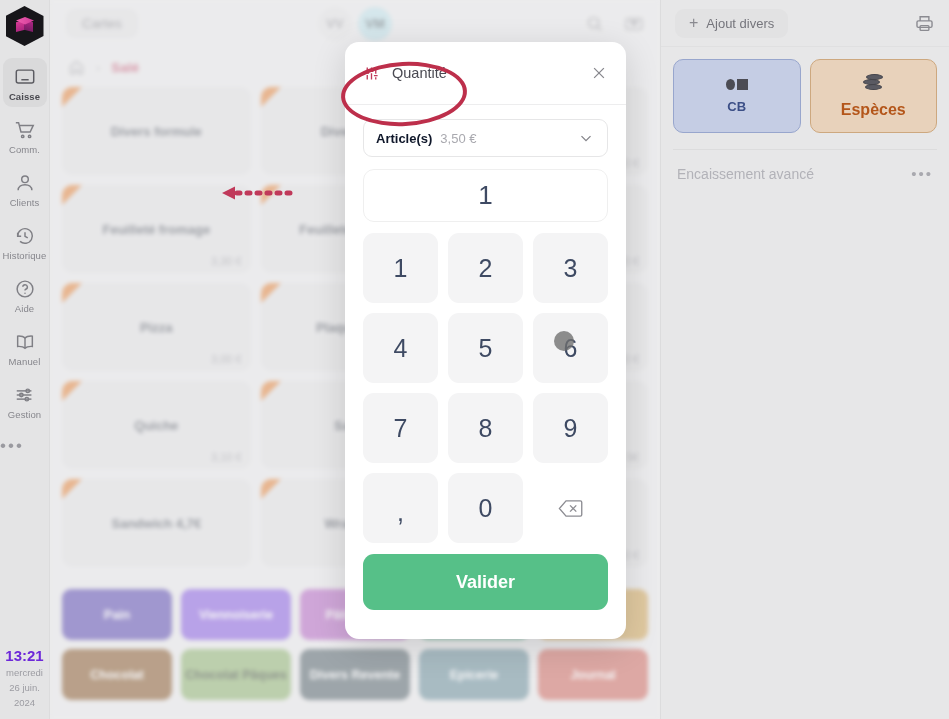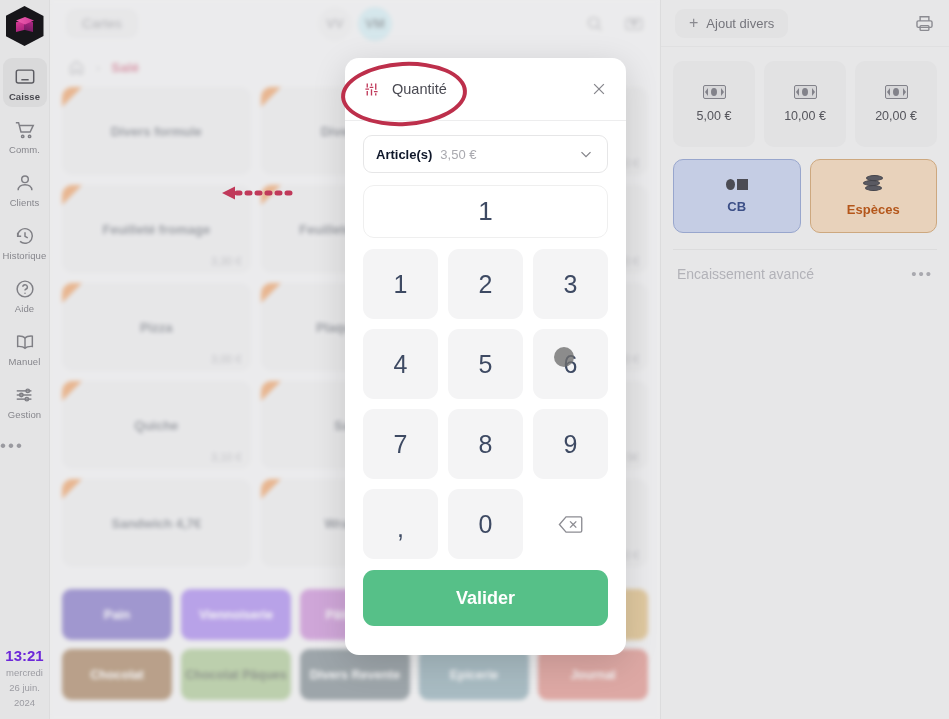--- a/index.html
+++ b/index.html
@@ -209,21 +209,21 @@
 
   .pay-row { display: flex; gap: 9px; padding: 12px 12px 0 12px; }
   .pay-btn {
     flex: 1 1 0; height: 74px; border-radius: 10px;
     display: flex; flex-direction: column; align-items: center; justify-content: center;
     gap: 9px; cursor: pointer;
   }
   .pay-btn.cb { background: #c5cde4; border: 1px solid #98a6cd; }
   .pay-btn.cb .p-lab { color: #3c4f87; font-size: 13px; font-weight: bold; }
   .pay-btn.esp { background: #e8d2bb; border: 1px solid #cda87f; }
-  .pay-btn.esp .p-lab { color: #b4561a; font-size: 13px; font-weight: bold; }
+  .pay-btn.esp .p-lab { color: #b4561a; font-size: 16px; font-weight: bold; }
   .cb-ico { display: flex; align-items: center; gap: 2px; }
   .cb-ico .b1 { width: 9px; height: 11px; border-radius: 50%; background: #4c4c54; }
   .cb-ico .b2 { width: 11px; height: 11px; background: #4c4c54; }
   .coins { position: relative; width: 22px; height: 18px; }
   .coins i {
     position: absolute; width: 17px; height: 6px; border-radius: 50%;
     background: #5a5a62; border: 1px solid #44444b; display: block;
   }
   .coins i:nth-child(1) { left: 4px; top: 0; }
   .coins i:nth-child(2) { left: 1px; top: 5px; }
@@ -237,21 +237,21 @@
   .advanced .a-dots { margin-left: auto; color: #a9a9af; letter-spacing: 2px; font-size: 15px; line-height: 8px; cursor: pointer; }
 
   
   .scrim {
     position: absolute; inset: 0;
     background: rgba(236,236,238,0.55);
     backdrop-filter: blur(2px);
     z-index: 50;
   }
   .modal {
-    position: absolute; left: 345px; top: 58px;
+    position: absolute; left: 345px; top: 42px;
     width: 281px; height: 597px;
     background: #ffffff; border-radius: 14px;
     box-shadow: 0 8px 34px rgba(0,0,0,.14);
     z-index: 60; display: flex; flex-direction: column;
     overflow: hidden;
   }
   .modal-head {
     height: 63px; flex: 0 0 63px; display: flex; align-items: center;
     padding: 0 18px; border-bottom: 1px solid #ededee;
   }
@@ -572,43 +572,20 @@
       <span class="printer-ico">
         <svg width="21" height="21" viewBox="0 0 24 24" fill="none" stroke="currentColor" stroke-width="1.6">
           <path d="M7 9V4.2h10V9"></path>
           <rect x="3.4" y="9" width="17.2" height="7.4" rx="1.6"></rect>
           <rect x="7" y="14.4" width="10" height="5.4" rx="1"></rect>
         </svg>
       </span>
     </div>
 
 
-    <div class="cash-row">
-      <div class="cash-btn">
-        <span class="bill-ico">
-            <i class="lft"></i>
-            <i class="rgt"></i>
-          </span>
-        <span class="c-lab">5,00 €</span>
-      </div>
-      <div class="cash-btn">
-        <span class="bill-ico">
-            <i class="lft"></i>
-            <i class="rgt"></i>
-          </span>
-        <span class="c-lab">10,00 €</span>
-      </div>
-      <div class="cash-btn">
-        <span class="bill-ico">
-            <i class="lft"></i>
-            <i class="rgt"></i>
-          </span>
-        <span class="c-lab">20,00 €</span>
-      </div>
-    </div>
 
     <div class="pay-row">
       <div class="pay-btn cb">
         <span class="cb-ico">
             <i class="b1"></i>
             <i class="b2"></i>
           </span>
         <span class="p-lab">CB</span>
       </div>
       <div class="pay-btn esp">

